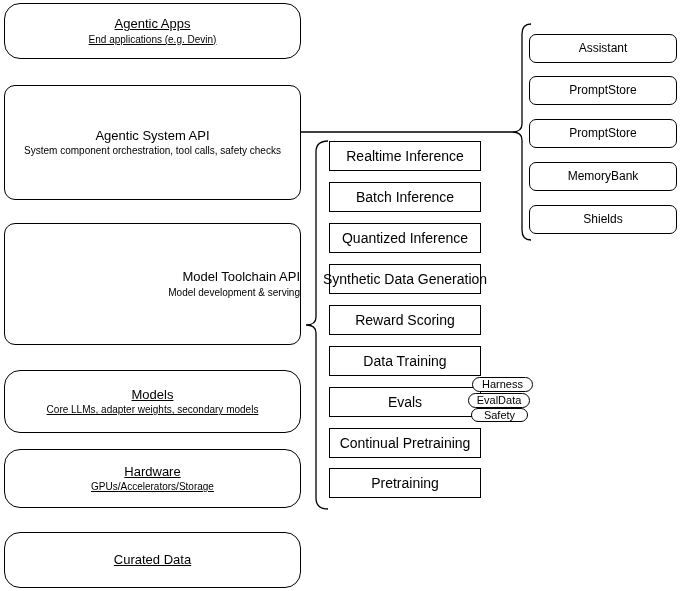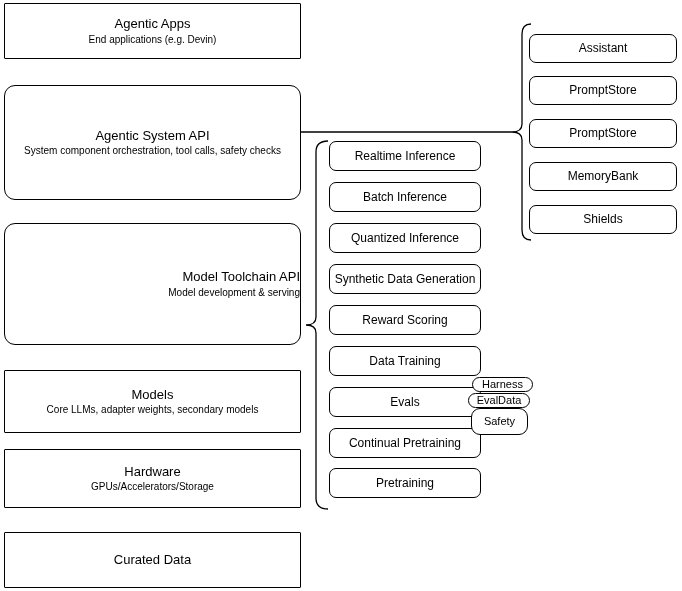--- a/index.html
+++ b/index.html
@@ -8,23 +8,23 @@
     font-family:"Liberation Sans",sans-serif;color:#000;overflow:hidden;
   }
   .node{
     position:absolute;background:#fff;border:1.3px solid #000;box-sizing:border-box;
     display:flex;align-items:center;justify-content:center;text-align:center;
     line-height:1.2;white-space:nowrap;
   }
   .lbox{left:4px;width:297px;flex-direction:column;gap:2px;}
   .lbox .t{font-size:13px;}
   .lbox .s{font-size:10px;}
-  .r8{border-radius:1px;}
+  .r8{border-radius:16px;text-decoration:underline;}
   .r26{border-radius:11px;}
-  .mbox{left:329px;width:152px;height:30px;border-radius:7px;font-size:12px;z-index:1;}
+  .mbox{left:329px;width:152px;height:30px;border-radius:0;font-size:14px;z-index:1;}
   .rbox{left:529px;width:148px;height:29px;border-radius:7px;font-size:12px;}
   .pill{
     position:absolute;background:#fff;border:1.3px solid #000;box-sizing:border-box;
     border-radius:9px;display:flex;align-items:center;justify-content:center;
     font-size:11px;line-height:1;z-index:5;white-space:nowrap;
   }
   svg.overlay{position:absolute;left:0;top:0;z-index:0;pointer-events:none;}
 </style>
 </head>
 <body>
@@ -66,21 +66,21 @@
   <div class="node mbox" style="top:223px;">Quantized Inference</div>
   <div class="node mbox" style="top:264px;">Synthetic Data Generation</div>
   <div class="node mbox" style="top:305px;">Reward Scoring</div>
   <div class="node mbox" style="top:346px;">Data Training</div>
   <div class="node mbox" style="top:387px;">Evals</div>
   <div class="node mbox" style="top:428px;">Continual Pretraining</div>
   <div class="node mbox" style="top:468px;">Pretraining</div>
 
   <div class="pill" style="left:472px;top:377px;width:61px;height:15px;">Harness</div>
   <div class="pill" style="left:468px;top:393px;width:62px;height:15px;">EvalData</div>
-  <div class="pill" style="left:471px;top:408px;width:57px;height:27px;">Safety</div>
+  <div class="pill" style="left:471px;top:408px;width:57px;height:14px;">Safety</div>
 
   <div class="node rbox" style="top:34px;">Assistant</div>
   <div class="node rbox" style="top:76px;">PromptStore</div>
   <div class="node rbox" style="top:119px;">PromptStore</div>
   <div class="node rbox" style="top:162px;">MemoryBank</div>
   <div class="node rbox" style="top:205px;">Shields</div>
 
 </div>
 
 </body></html>

